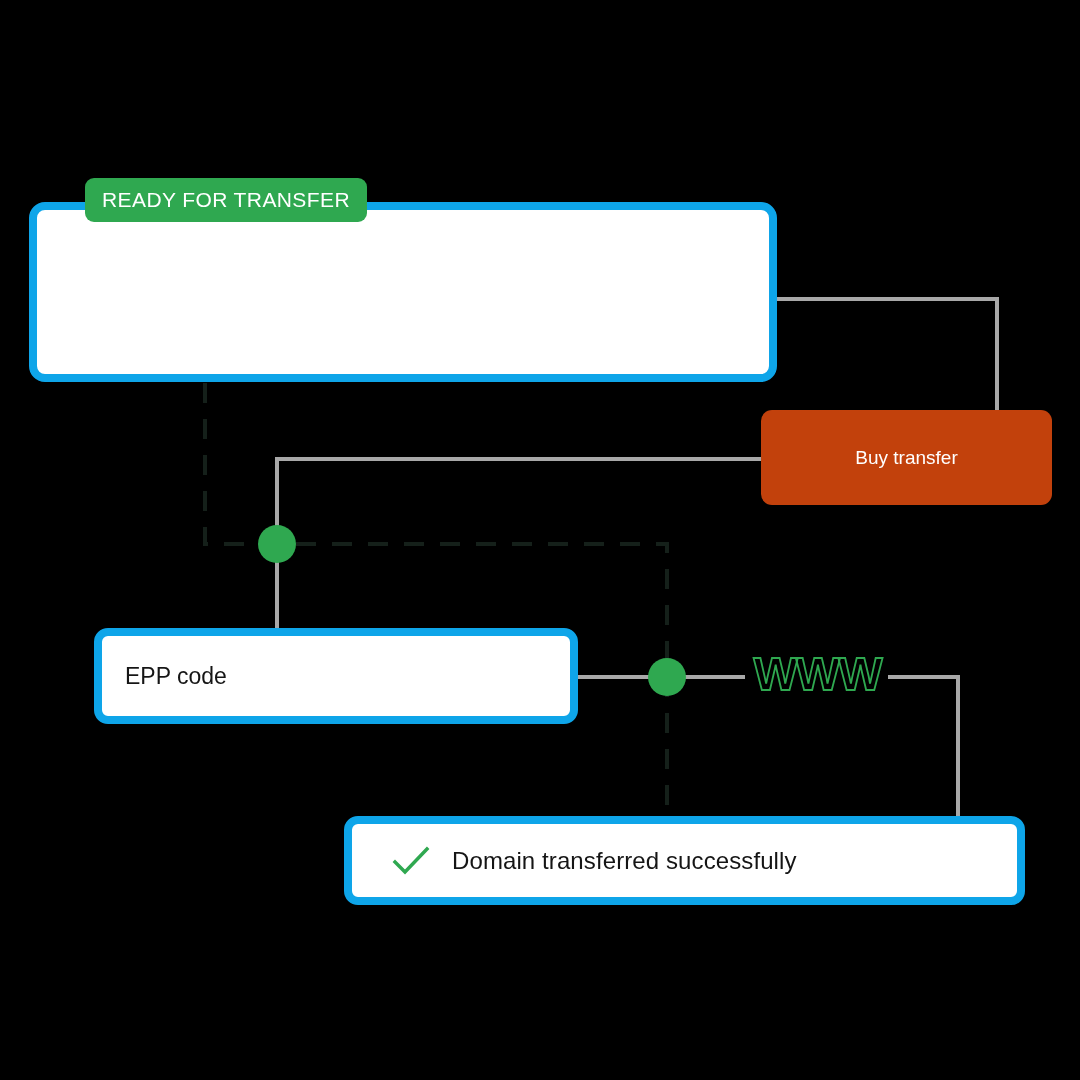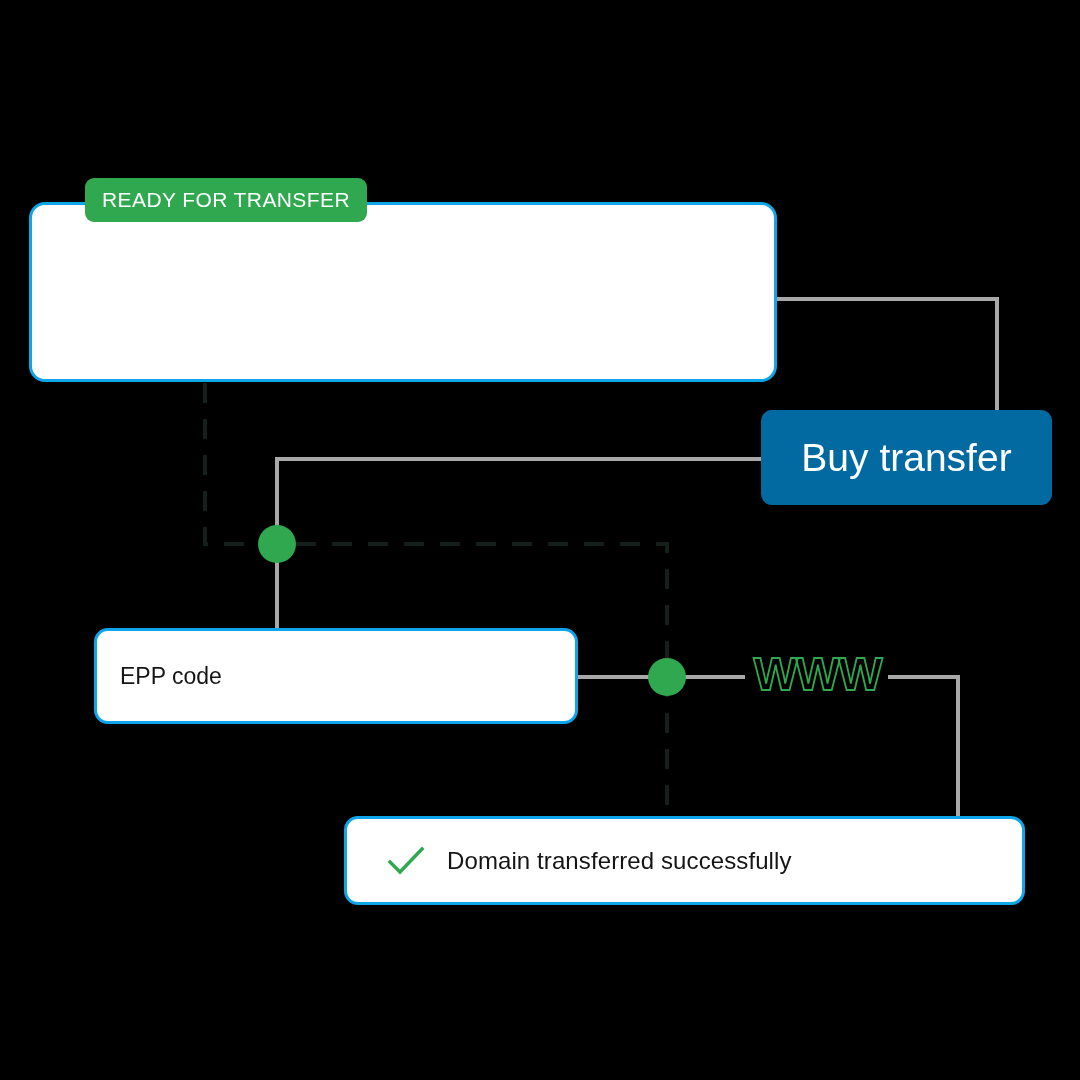--- a/index.html
+++ b/index.html
@@ -11,21 +11,21 @@
   }
   #stage{position:absolute;left:0;top:0;width:1080px;height:1080px;background:#000;}
 
   
   #wires{position:absolute;left:0;top:0;width:1080px;height:1080px;z-index:1;}
 
   
   .card{
     position:absolute;z-index:2;
     background:#ffffff;
-    border:3px solid #0ea5e9;
+    border:8px solid #0ea5e9;
     border-radius:14px;
     box-sizing:border-box;
   }
 
   
   #req-card{left:29px;top:202px;width:748px;height:180px;border-radius:16px;}
   .req-row{
     position:absolute;left:56px;display:flex;align-items:center;gap:24px;
   }
   #req-row-0{top:233px;}
@@ -48,22 +48,22 @@
     justify-content:center;
   }
   #badge span{
     color:#fff;font-size:21px;letter-spacing:.4px;white-space:nowrap;
   }
 
   
   #buy-btn{
     position:absolute;z-index:3;
     left:761px;top:410px;width:291px;height:95px;
-    background:#0369a1;border:none;border-radius:11px;
-    color:#fff;font-size:39px;
+    background:#c2410c;border:none;border-radius:11px;
+    color:#fff;font-size:19px;
     font-family:"Liberation Sans", sans-serif;
     cursor:pointer;
     display:flex;align-items:center;justify-content:center;
   }
 
   
   #epp-card{left:94px;top:628px;width:484px;height:96px;}
   #epp-label{
     position:absolute;left:23px;top:50%;transform:translateY(-50%);
     font-size:23px;color:#151515;

